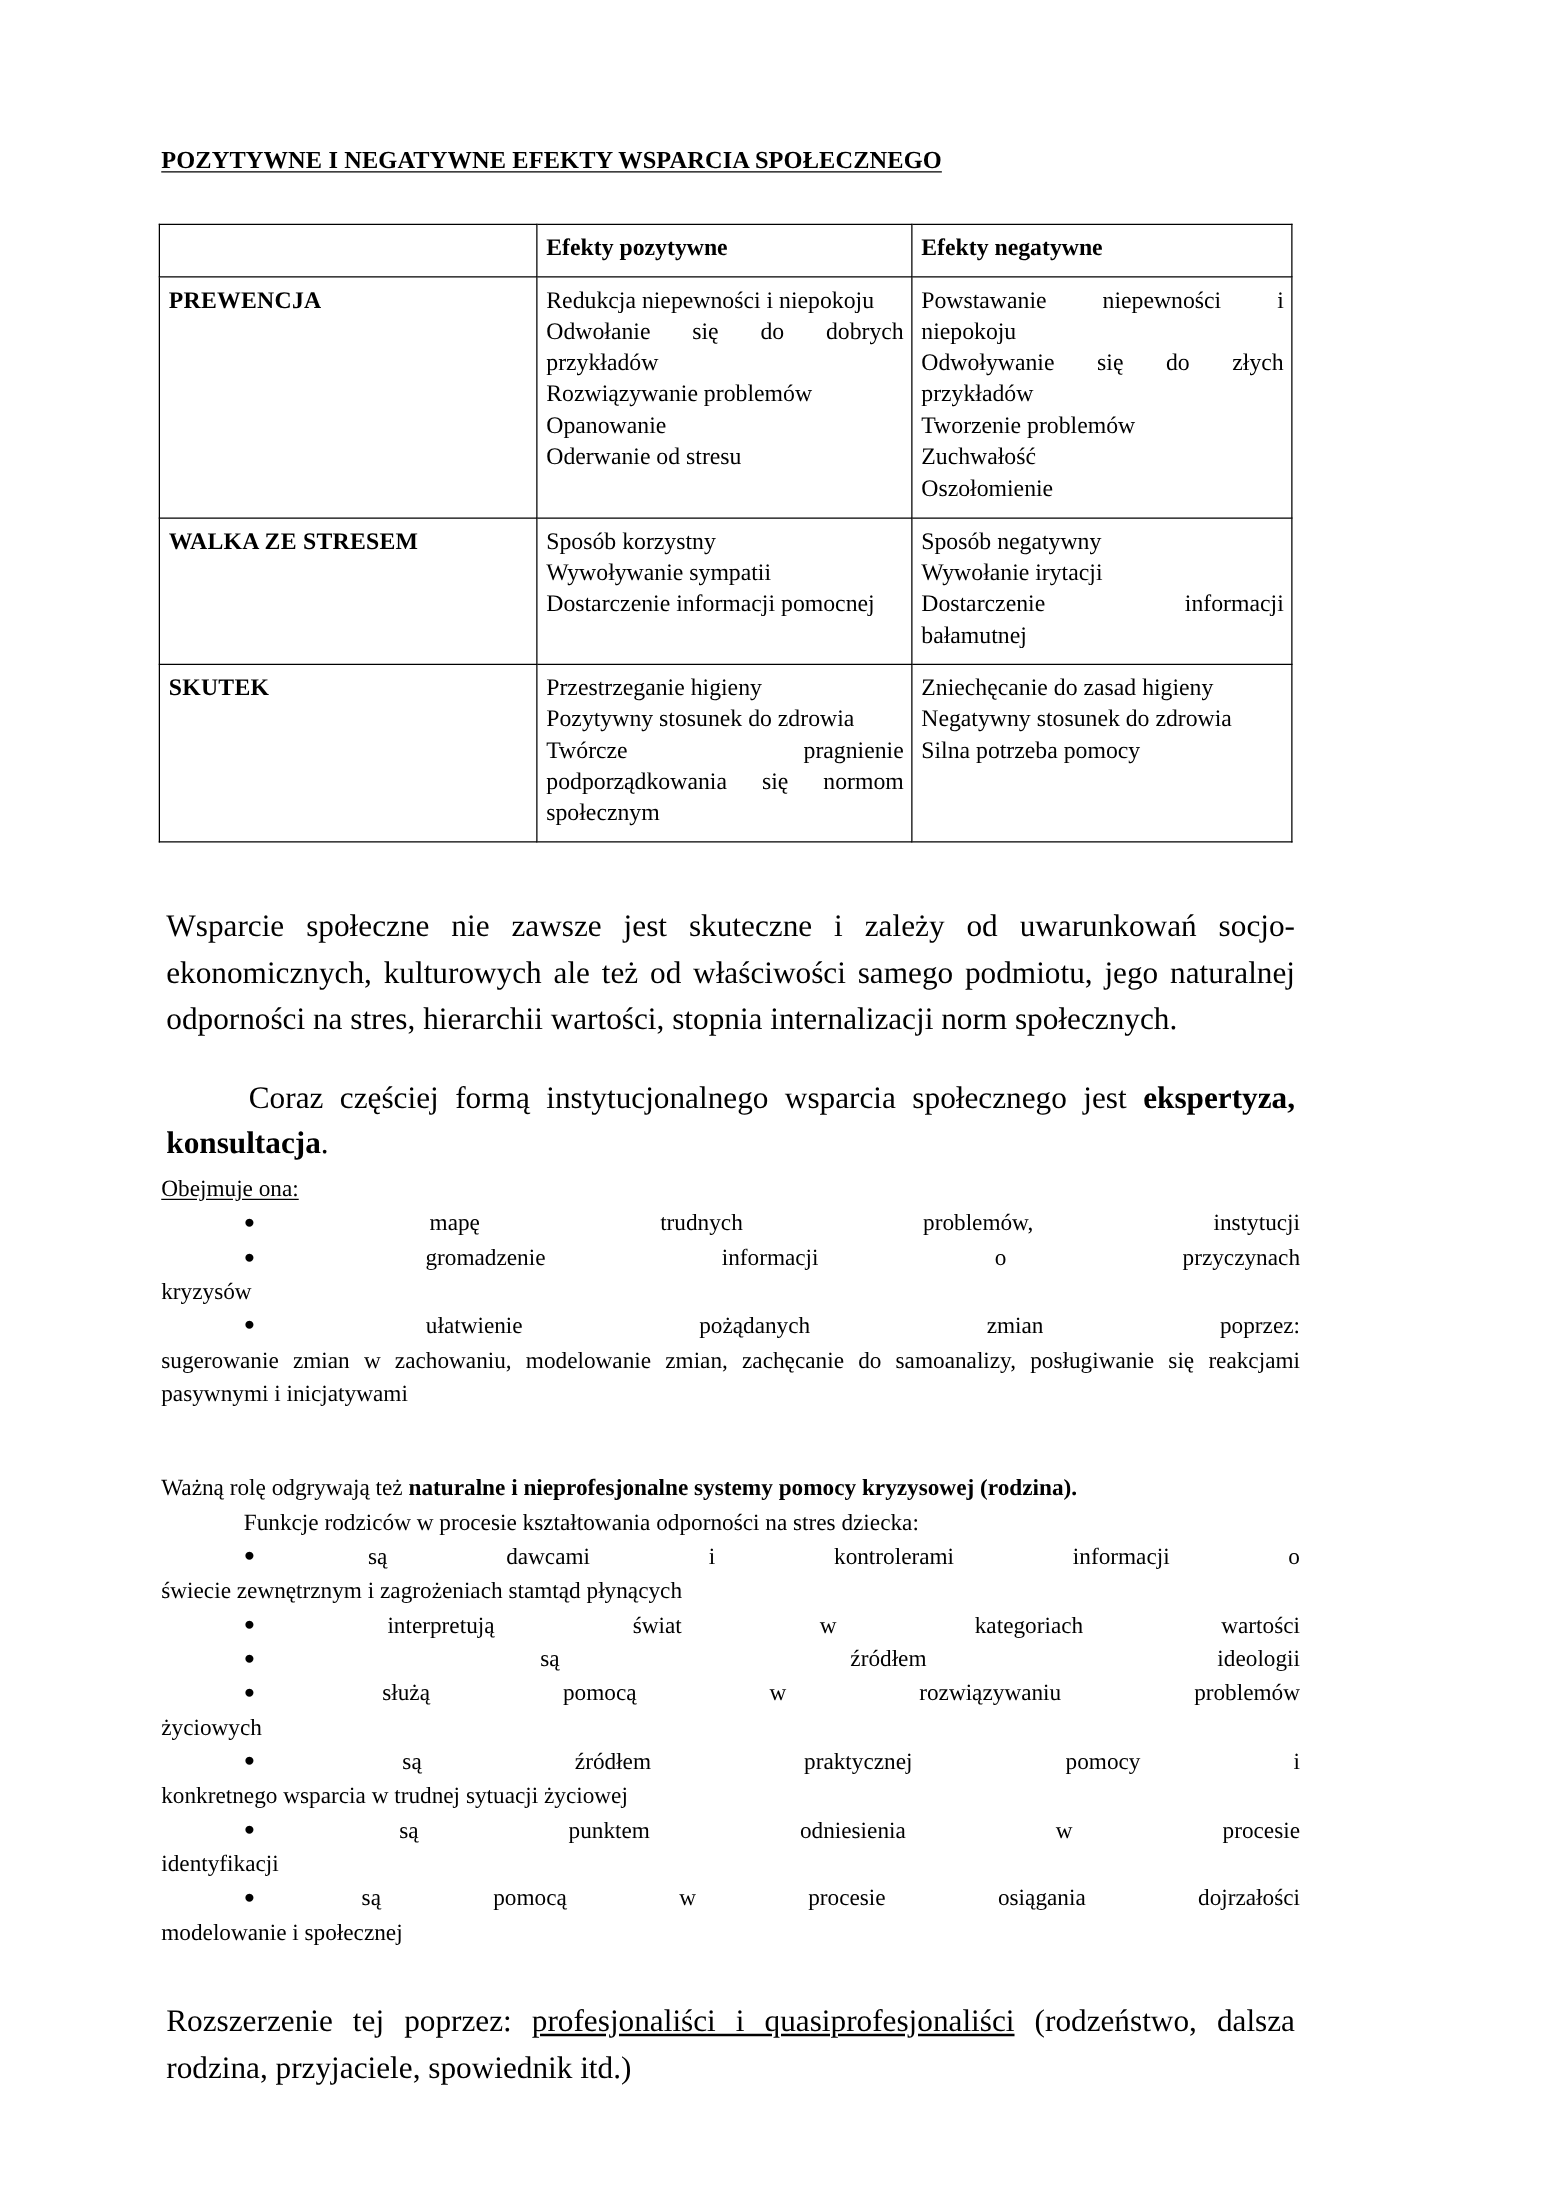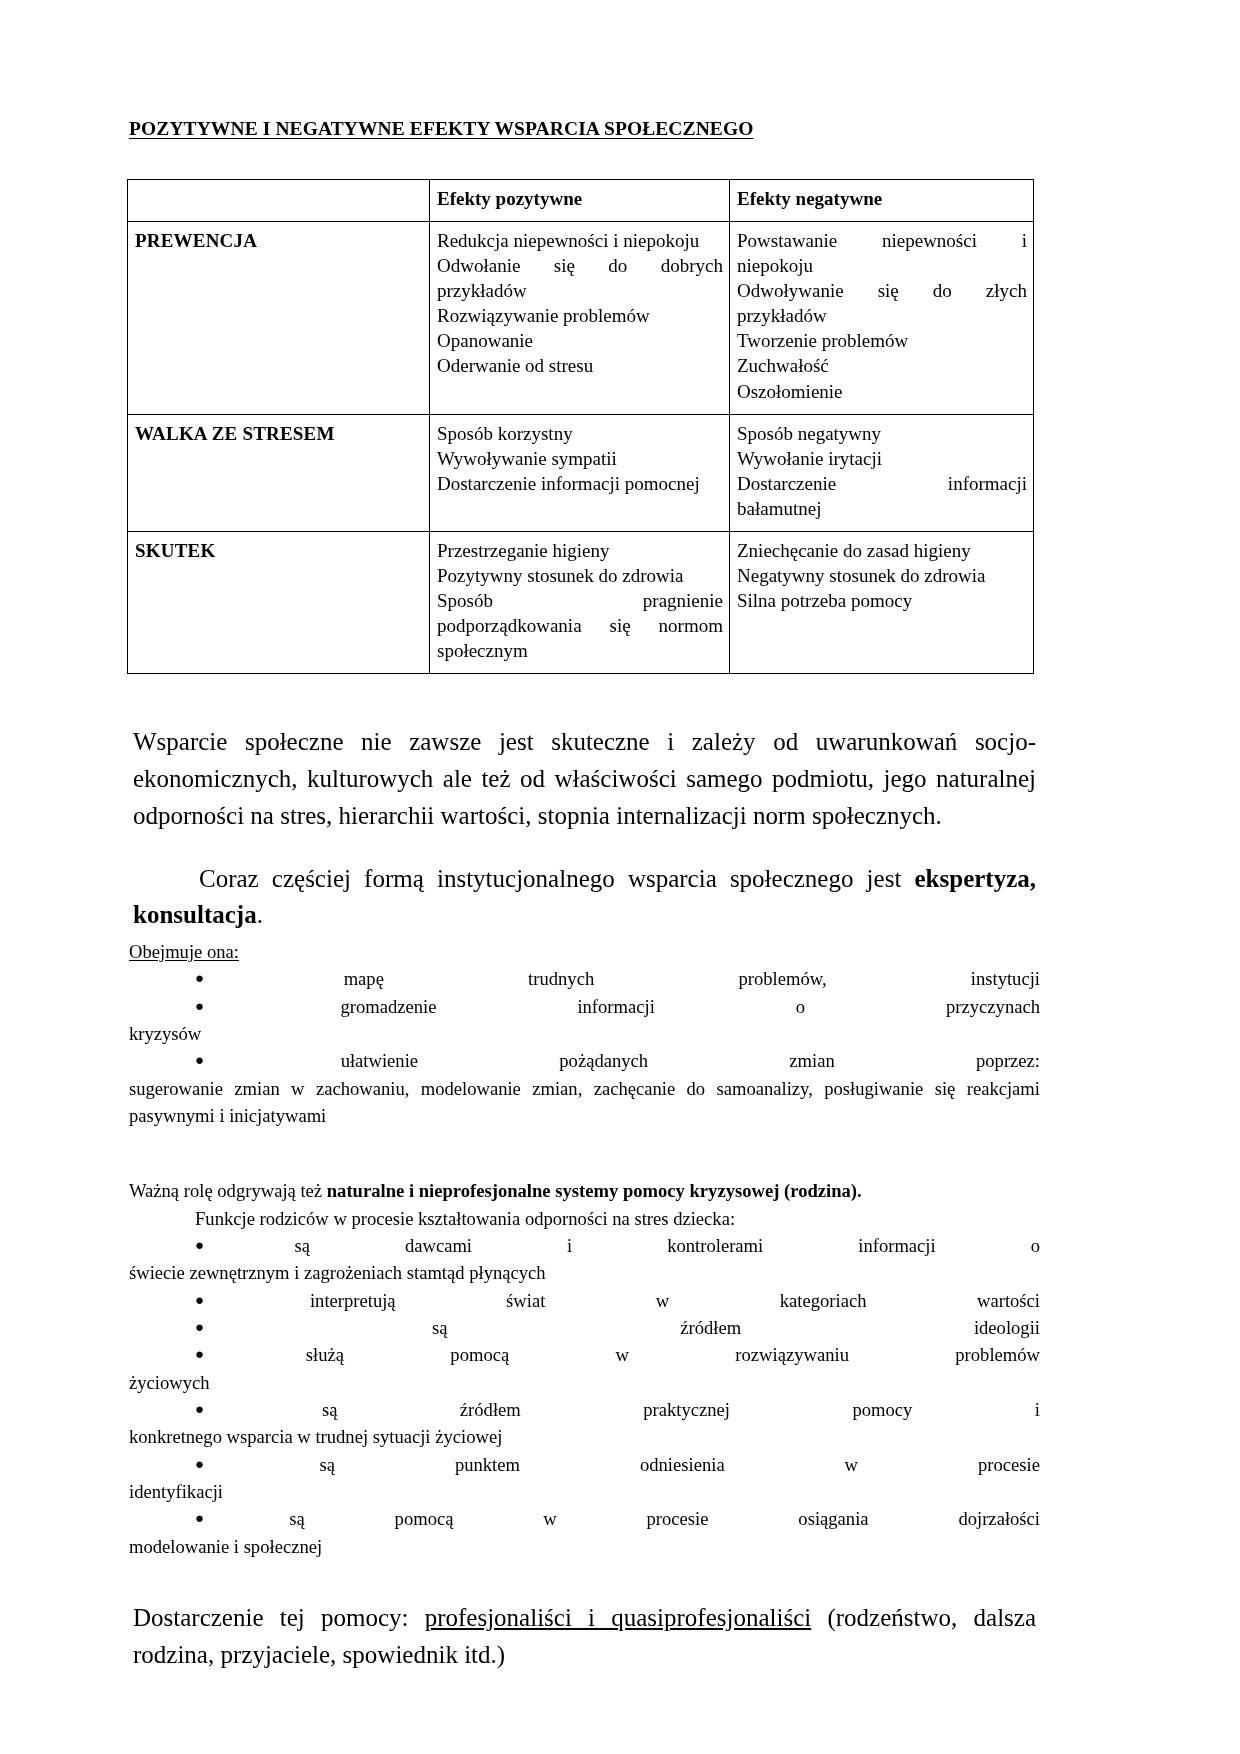--- a/index.html
+++ b/index.html
@@ -163,21 +163,21 @@
           <span class="cell-line just">Dostarczenie informacji</span>
           <span class="cell-line">bałamutnej</span>
         </td>
       </tr>
 
       <tr class="pad-row">
         <td class="rowlabel">SKUTEK</td>
         <td>
           <span class="cell-line">Przestrzeganie higieny</span>
           <span class="cell-line">Pozytywny stosunek do zdrowia</span>
-          <span class="cell-line just">Sposób pragnienie</span>
+          <span class="cell-line just">Twórcze pragnienie</span>
           <span class="cell-line just">podporządkowania się normom</span>
           <span class="cell-line">społecznym</span>
         </td>
         <td>
           <span class="cell-line">Zniechęcanie do zasad higieny</span>
           <span class="cell-line">Negatywny stosunek do zdrowia</span>
           <span class="cell-line">Silna potrzeba pomocy</span>
         </td>
       </tr>
     </tbody>
@@ -243,16 +243,16 @@
         <span class="li-cont">identyfikacji</span>
       </li>
       <li>
         <span class="bullet-row"><span class="li-indent bullet-glyph">●</span><span>są pomocą w procesie osiągania dojrzałości</span></span>
         <span class="li-cont">modelowanie i społecznej</span>
       </li>
     </ul>
 
     <div class="gap-36"></div>
 
-    <p class="para"><span>Dostarczenie tej pomocy: </span><span class="u">profesjonaliści i quasiprofesjonaliści</span><span> (rodzeństwo, dalsza rodzina, przyjaciele, spowiednik itd.)</span></p>
+    <p class="para"><span>Rozszerzenie tej poprzez: </span><span class="u">profesjonaliści i quasiprofesjonaliści</span><span> (rodzeństwo, dalsza rodzina, przyjaciele, spowiednik itd.)</span></p>
 
   </div>
 </div>
 
 </body></html>

